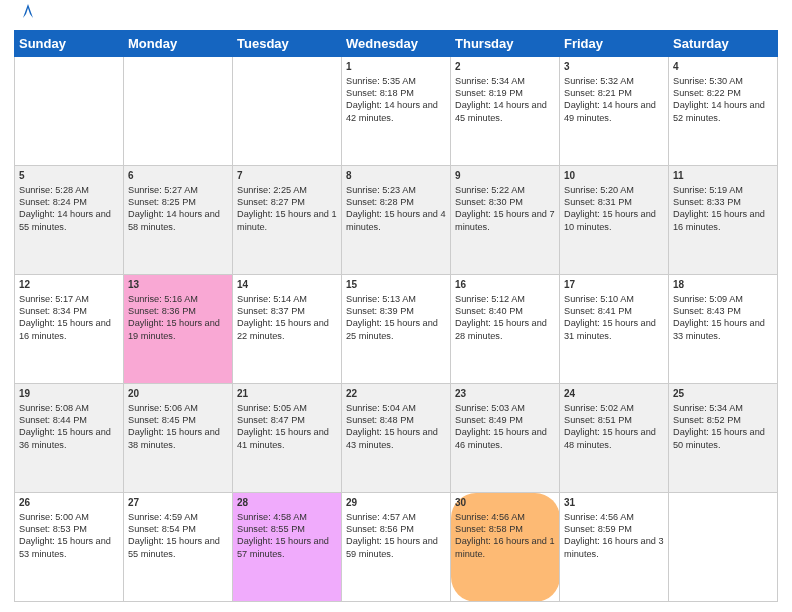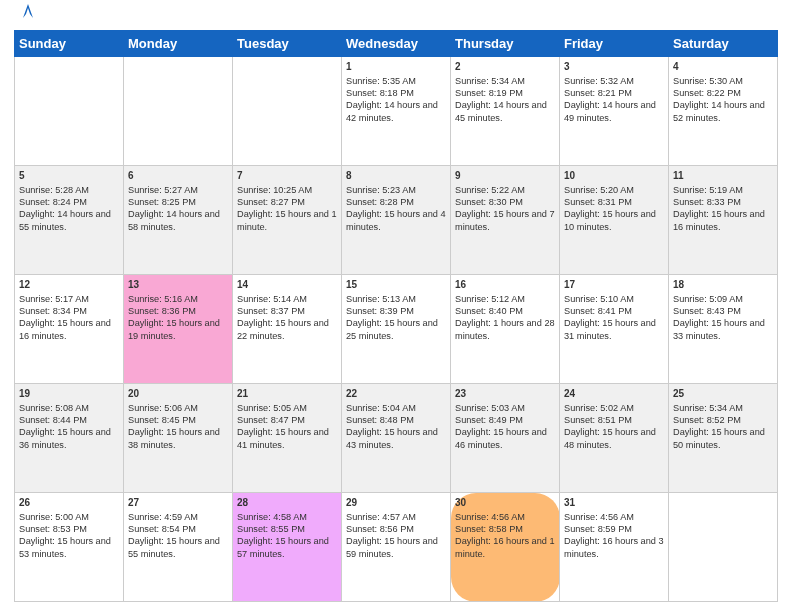--- a/index.html
+++ b/index.html
@@ -118,32 +118,32 @@
           <td class="empty"></td>
           <td class="empty"></td>
           <td style="background: rgb(255, 255, 255);"><span class="day-num">1</span><span>Sunrise: 5:35 AM</span><br><span>Sunset: 8:18 PM</span><br><span>Daylight: 14 hours and 42 minutes.</span></td>
           <td style="background: rgb(255, 255, 255);"><span class="day-num">2</span><span>Sunrise: 5:34 AM</span><br><span>Sunset: 8:19 PM</span><br><span>Daylight: 14 hours and 45 minutes.</span></td>
           <td style="background: rgb(255, 255, 255);"><span class="day-num">3</span><span>Sunrise: 5:32 AM</span><br><span>Sunset: 8:21 PM</span><br><span>Daylight: 14 hours and 49 minutes.</span></td>
           <td style="background: rgb(255, 255, 255);"><span class="day-num">4</span><span>Sunrise: 5:30 AM</span><br><span>Sunset: 8:22 PM</span><br><span>Daylight: 14 hours and 52 minutes.</span></td>
         </tr>
         <tr>
           <td style="background: rgb(240, 240, 240);"><span class="day-num">5</span><span>Sunrise: 5:28 AM</span><br><span>Sunset: 8:24 PM</span><br><span>Daylight: 14 hours and 55 minutes.</span></td>
           <td style="background: rgb(240, 240, 240);"><span class="day-num">6</span><span>Sunrise: 5:27 AM</span><br><span>Sunset: 8:25 PM</span><br><span>Daylight: 14 hours and 58 minutes.</span></td>
-          <td style="background: rgb(240, 240, 240);"><span class="day-num">7</span><span>Sunrise: 10:25 AM</span><br><span>Sunset: 8:27 PM</span><br><span>Daylight: 15 hours and 1 minute.</span></td>
+          <td style="background: rgb(240, 240, 240);"><span class="day-num">7</span><span>Sunrise: 2:25 AM</span><br><span>Sunset: 8:27 PM</span><br><span>Daylight: 15 hours and 1 minute.</span></td>
           <td style="background: rgb(240, 240, 240);"><span class="day-num">8</span><span>Sunrise: 5:23 AM</span><br><span>Sunset: 8:28 PM</span><br><span>Daylight: 15 hours and 4 minutes.</span></td>
           <td style="background: rgb(240, 240, 240);"><span class="day-num">9</span><span>Sunrise: 5:22 AM</span><br><span>Sunset: 8:30 PM</span><br><span>Daylight: 15 hours and 7 minutes.</span></td>
           <td style="background: rgb(240, 240, 240);"><span class="day-num">10</span><span>Sunrise: 5:20 AM</span><br><span>Sunset: 8:31 PM</span><br><span>Daylight: 15 hours and 10 minutes.</span></td>
           <td style="background: rgb(240, 240, 240);"><span class="day-num">11</span><span>Sunrise: 5:19 AM</span><br><span>Sunset: 8:33 PM</span><br><span>Daylight: 15 hours and 16 minutes.</span></td>
         </tr>
         <tr>
           <td style="background: rgb(255, 255, 255);"><span class="day-num">12</span><span>Sunrise: 5:17 AM</span><br><span>Sunset: 8:34 PM</span><br><span>Daylight: 15 hours and 16 minutes.</span></td>
           <td style="background: #f9a8d4; margin-top: 36px;"><span class="day-num">13</span><span>Sunrise: 5:16 AM</span><br><span>Sunset: 8:36 PM</span><br><span>Daylight: 15 hours and 19 minutes.</span></td>
           <td style="background: rgb(255, 255, 255);"><span class="day-num">14</span><span>Sunrise: 5:14 AM</span><br><span>Sunset: 8:37 PM</span><br><span>Daylight: 15 hours and 22 minutes.</span></td>
           <td style="background: rgb(255, 255, 255);"><span class="day-num">15</span><span>Sunrise: 5:13 AM</span><br><span>Sunset: 8:39 PM</span><br><span>Daylight: 15 hours and 25 minutes.</span></td>
-          <td style="background: rgb(255, 255, 255);"><span class="day-num">16</span><span>Sunrise: 5:12 AM</span><br><span>Sunset: 8:40 PM</span><br><span>Daylight: 1 hours and 28 minutes.</span></td>
+          <td style="background: rgb(255, 255, 255);"><span class="day-num">16</span><span>Sunrise: 5:12 AM</span><br><span>Sunset: 8:40 PM</span><br><span>Daylight: 15 hours and 28 minutes.</span></td>
           <td style="background: rgb(255, 255, 255); margin-top: 16px;"><span class="day-num">17</span><span>Sunrise: 5:10 AM</span><br><span>Sunset: 8:41 PM</span><br><span>Daylight: 15 hours and 31 minutes.</span></td>
           <td style="background: rgb(255, 255, 255);"><span class="day-num">18</span><span>Sunrise: 5:09 AM</span><br><span>Sunset: 8:43 PM</span><br><span>Daylight: 15 hours and 33 minutes.</span></td>
         </tr>
         <tr>
           <td style="background: rgb(240, 240, 240);"><span class="day-num">19</span><span>Sunrise: 5:08 AM</span><br><span>Sunset: 8:44 PM</span><br><span>Daylight: 15 hours and 36 minutes.</span></td>
           <td style="background: rgb(240, 240, 240);"><span class="day-num">20</span><span>Sunrise: 5:06 AM</span><br><span>Sunset: 8:45 PM</span><br><span>Daylight: 15 hours and 38 minutes.</span></td>
           <td style="background: rgb(240, 240, 240); margin-top: 36px;"><span class="day-num">21</span><span>Sunrise: 5:05 AM</span><br><span>Sunset: 8:47 PM</span><br><span>Daylight: 15 hours and 41 minutes.</span></td>
           <td style="background: rgb(240, 240, 240);"><span class="day-num">22</span><span>Sunrise: 5:04 AM</span><br><span>Sunset: 8:48 PM</span><br><span>Daylight: 15 hours and 43 minutes.</span></td>
           <td style="background: rgb(240, 240, 240);"><span class="day-num">23</span><span>Sunrise: 5:03 AM</span><br><span>Sunset: 8:49 PM</span><br><span>Daylight: 15 hours and 46 minutes.</span></td>
           <td style="background: rgb(240, 240, 240);"><span class="day-num">24</span><span>Sunrise: 5:02 AM</span><br><span>Sunset: 8:51 PM</span><br><span>Daylight: 15 hours and 48 minutes.</span></td>

